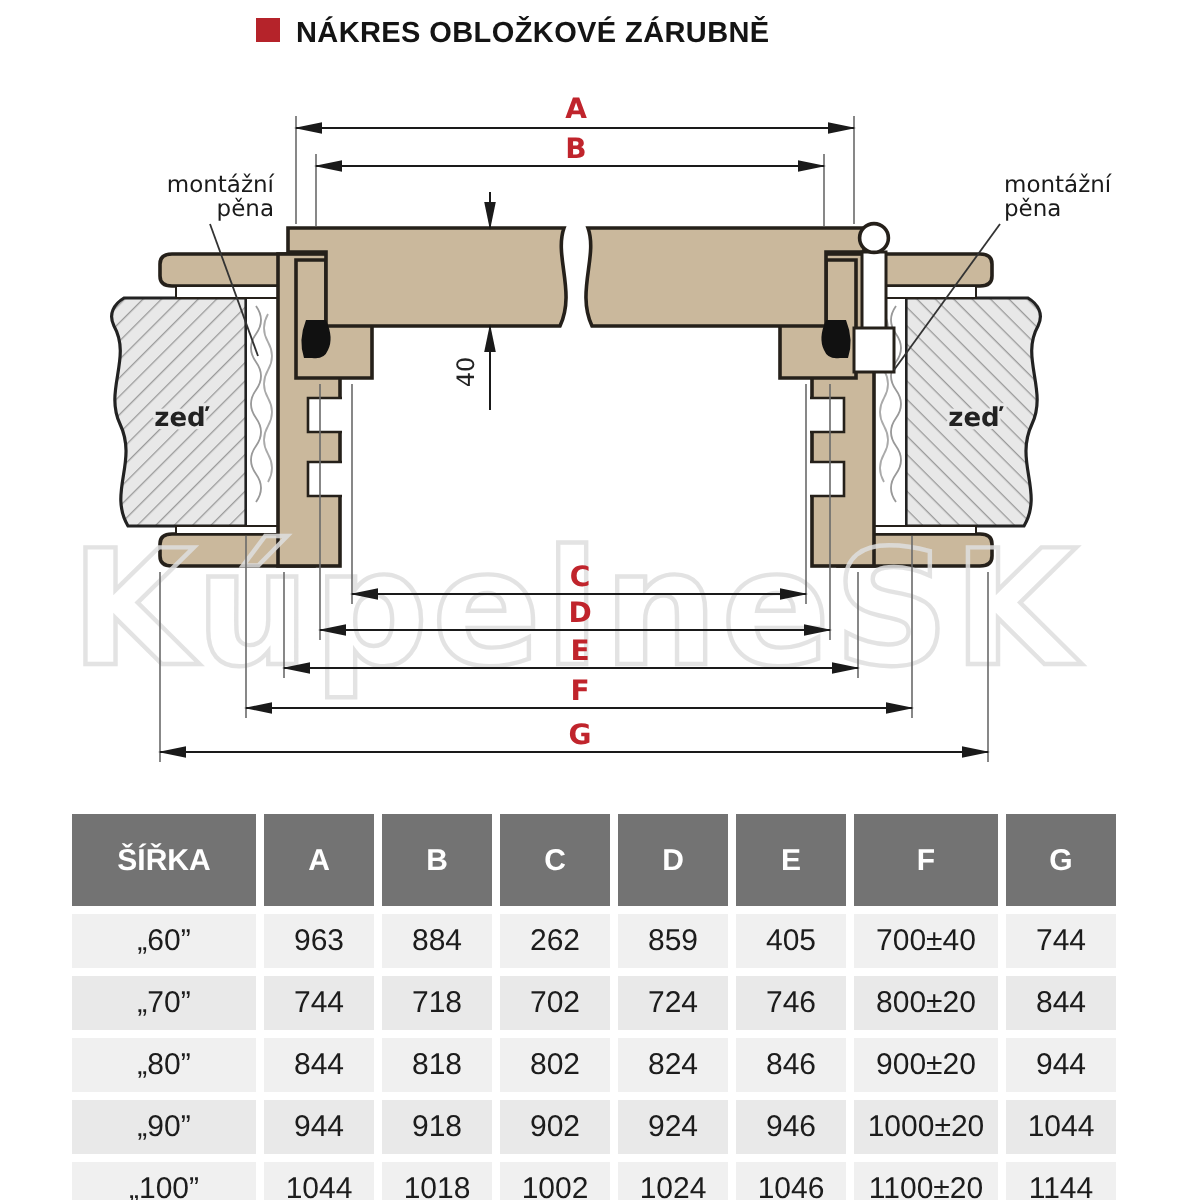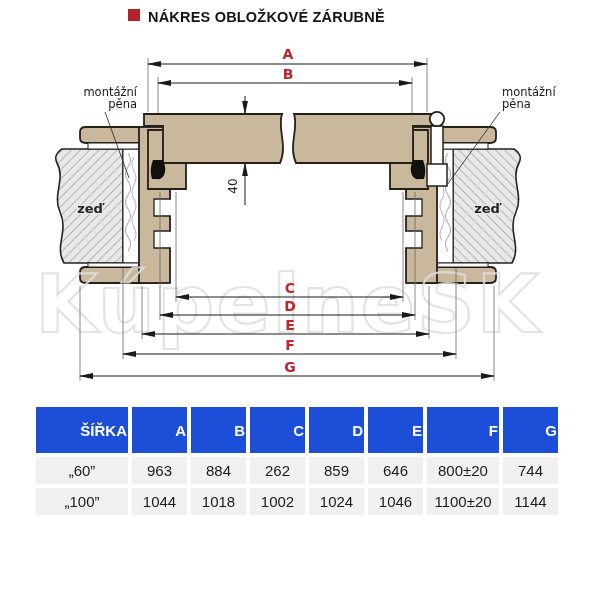--- a/index.html
+++ b/index.html
@@ -7,21 +7,21 @@
   .title-row{position:absolute;left:88px;top:9px;display:flex;gap:8px;padding-left:40px;}
   .title-bullet{width:12px;height:12px;background:#b5232a;display:inline-block;}
   .title-text{font-size:14.5px;font-weight:bold;color:#141414;letter-spacing:.2px;white-space:nowrap;}
   svg{position:absolute;left:0;top:0;}
   .dim-letter{font-family:"DejaVu Sans",sans-serif;font-size:14px;font-weight:bold;fill:#c0242c;}
   .small-label{font-family:"DejaVu Sans",sans-serif;font-size:11.5px;fill:#1a1a1a;}
   .wall-label{font-family:"DejaVu Sans",sans-serif;font-size:13px;font-weight:bold;fill:#222;paint-order:stroke;stroke:#e8e8e8;stroke-width:3px;}
   .thk-label{font-family:"DejaVu Sans",sans-serif;font-size:12px;fill:#222;}
   .watermark{font-family:"DejaVu Sans",sans-serif;font-size:80px;font-weight:bold;fill:none;stroke:#dfdfdf;stroke-width:2.2px;letter-spacing:2px;opacity:.85;}
   table{position:absolute;left:32px;top:403px;border-collapse:separate;border-spacing:4px;}
-  th{background:#1d4ed8;color:#ffffff;font-weight:bold;font-size:15px;height:44px;text-align:right;}
+  th{background:#737373;color:#ffffff;font-weight:bold;font-size:15px;height:44px;text-align:center;}
   td{font-size:15px;color:#1c1c1c;height:25px;text-align:center;margin-top:44px;}
   tr.odd td{background:#f0f0f0;}
   tr.even td{background:#e9e9e9;}
   col.c0{width:92px;} col.cn{width:55px;} col.cf{width:72px;}
 </style>
 </head>
 <body>
 
 <div class="title-row">
   <span class="title-bullet"></span>
@@ -148,23 +148,53 @@
         <th>G</th>
       </tr>
     </thead>
   <tbody>
       <tr class="odd">
         <td>„60”</td>
         <td>963</td>
         <td>884</td>
         <td>262</td>
         <td>859</td>
-        <td>646</td>
+        <td>405</td>
+        <td>700±40</td>
+        <td>744</td>
+      </tr>
+      <tr class="even">
+        <td>„70”</td>
+        <td>744</td>
+        <td>718</td>
+        <td>702</td>
+        <td>724</td>
+        <td>746</td>
         <td>800±20</td>
-        <td>744</td>
+        <td>844</td>
+      </tr>
+      <tr class="odd">
+        <td>„80”</td>
+        <td>844</td>
+        <td>818</td>
+        <td>802</td>
+        <td>824</td>
+        <td>846</td>
+        <td>900±20</td>
+        <td>944</td>
+      </tr>
+      <tr class="even">
+        <td>„90”</td>
+        <td>944</td>
+        <td>918</td>
+        <td>902</td>
+        <td>924</td>
+        <td>946</td>
+        <td>1000±20</td>
+        <td>1044</td>
       </tr>
       <tr class="odd">
         <td>„100”</td>
         <td>1044</td>
         <td>1018</td>
         <td>1002</td>
         <td>1024</td>
         <td>1046</td>
         <td>1100±20</td>
         <td>1144</td>

